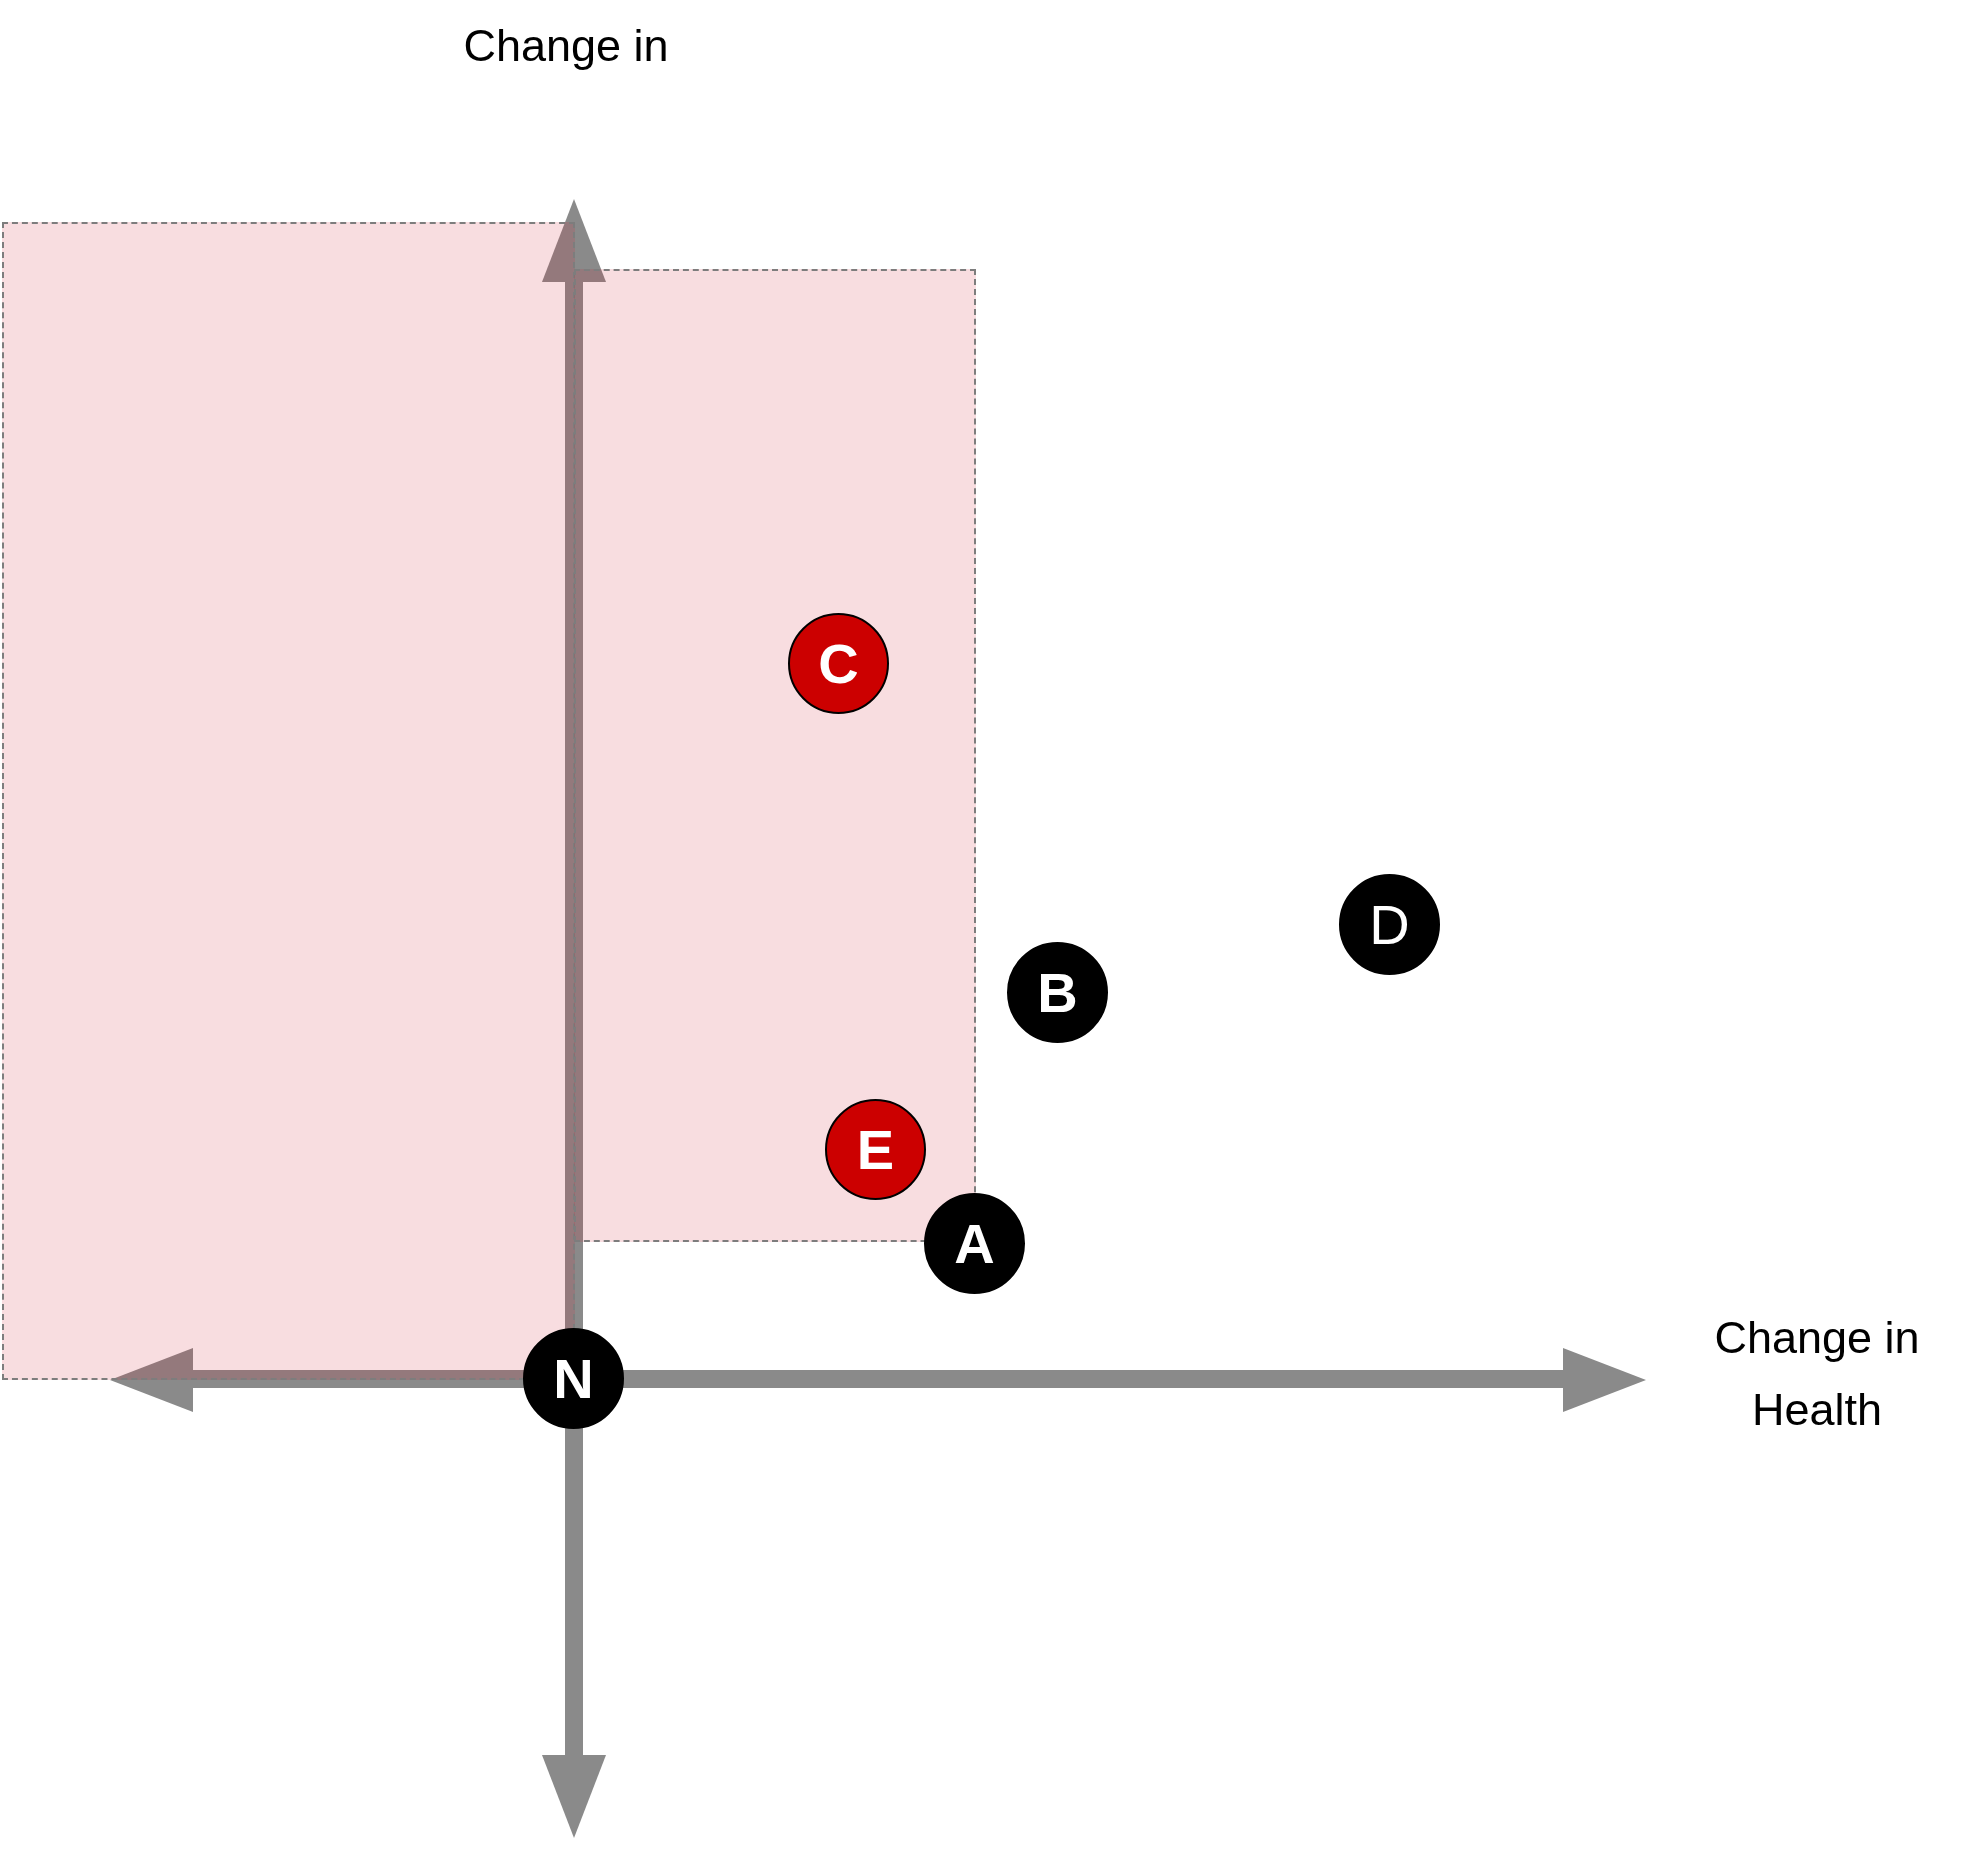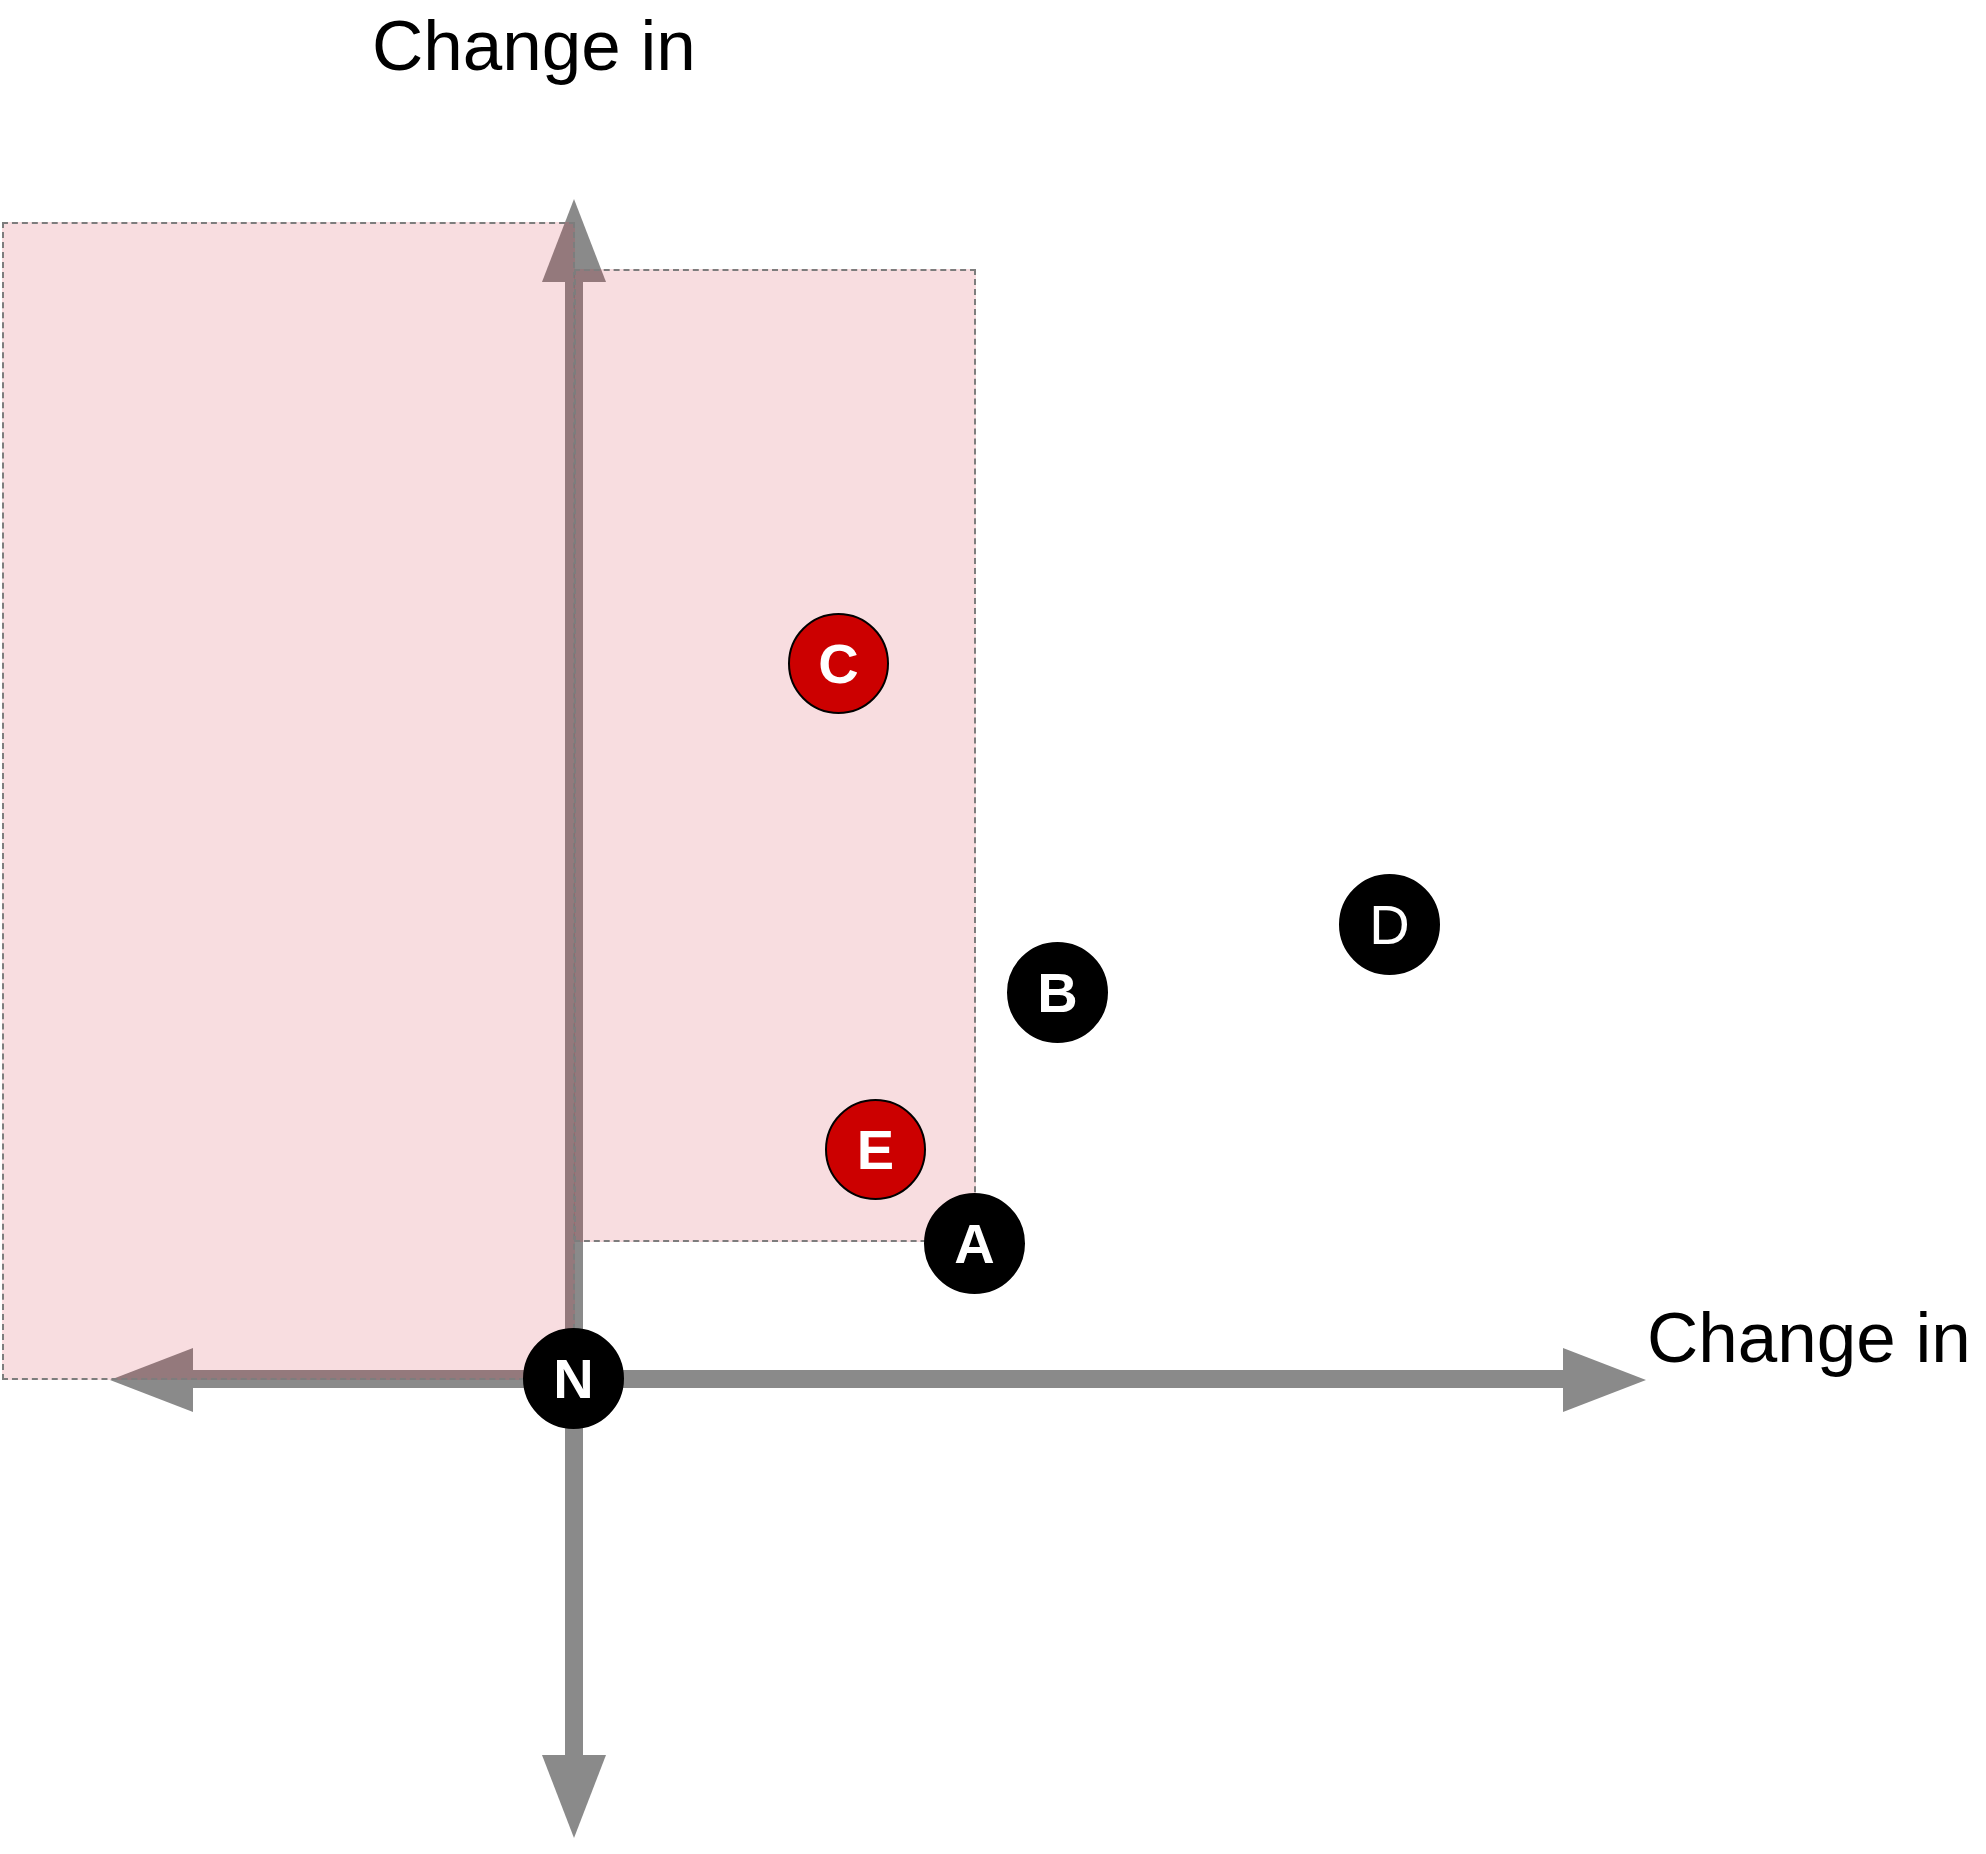--- a/index.html
+++ b/index.html
@@ -51,22 +51,23 @@
     box-sizing: border-box;
     z-index: 2;
   }
   .region-left  { left: 1.9px;   top: 222px; width: 573px; height: 1158px; }
   .region-right { left: 574px; top: 269px; width: 402px; height: 973px; }
 
   
   .axis-label {
     position: absolute;
     color: #000000;
-    font-size: 71px;
+    font-size: 45px;
     line-height: 72px;
+    text-align: center;
     z-index: 4;
     white-space: nowrap;
   }
   .label-cost   { left: 372px;  top: 9.7px;   width: 388px; }
   .label-health { left: 1647px; top: 1302px; width: 340px; }
 
   
   .pt {
     position: absolute;
     width: 101px;
@@ -104,20 +105,21 @@
   <div class="arrowhead arrow-up"></div>
   <div class="arrowhead arrow-down"></div>
   <div class="arrowhead arrow-left"></div>
   <div class="arrowhead arrow-right"></div>
 
   <div class="axis-label label-cost">
     <div>Change in</div>
   </div>
   <div class="axis-label label-health">
     <div>Change in</div>
+    <div>Health</div>
   </div>
 
   <div class="pt pt-red pt-C">
     <span>C</span>
   </div>
   <div class="pt pt-black pt-D">
     <span>D</span>
   </div>
   <div class="pt pt-black pt-B">
     <span>B</span>

